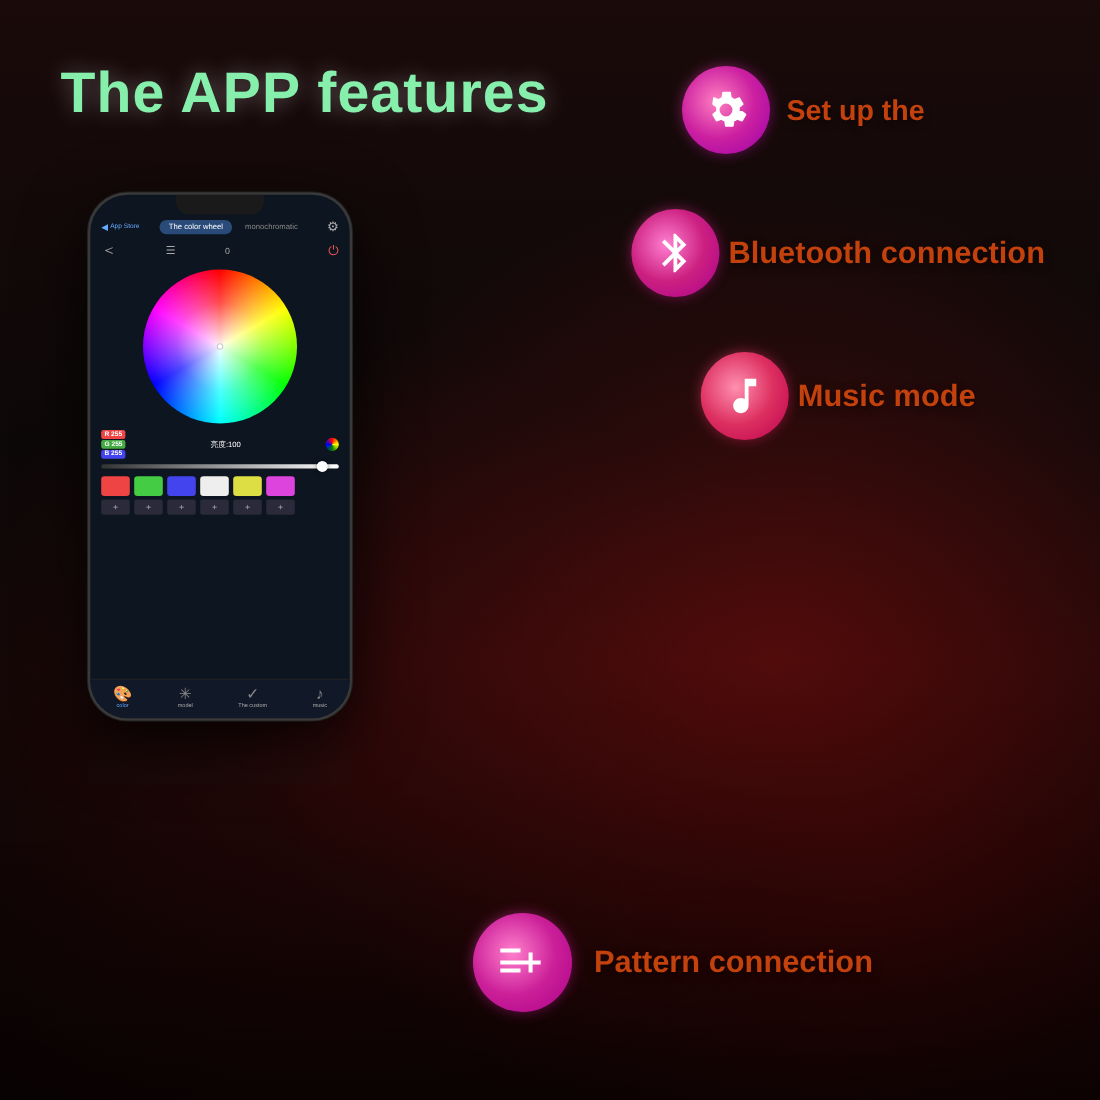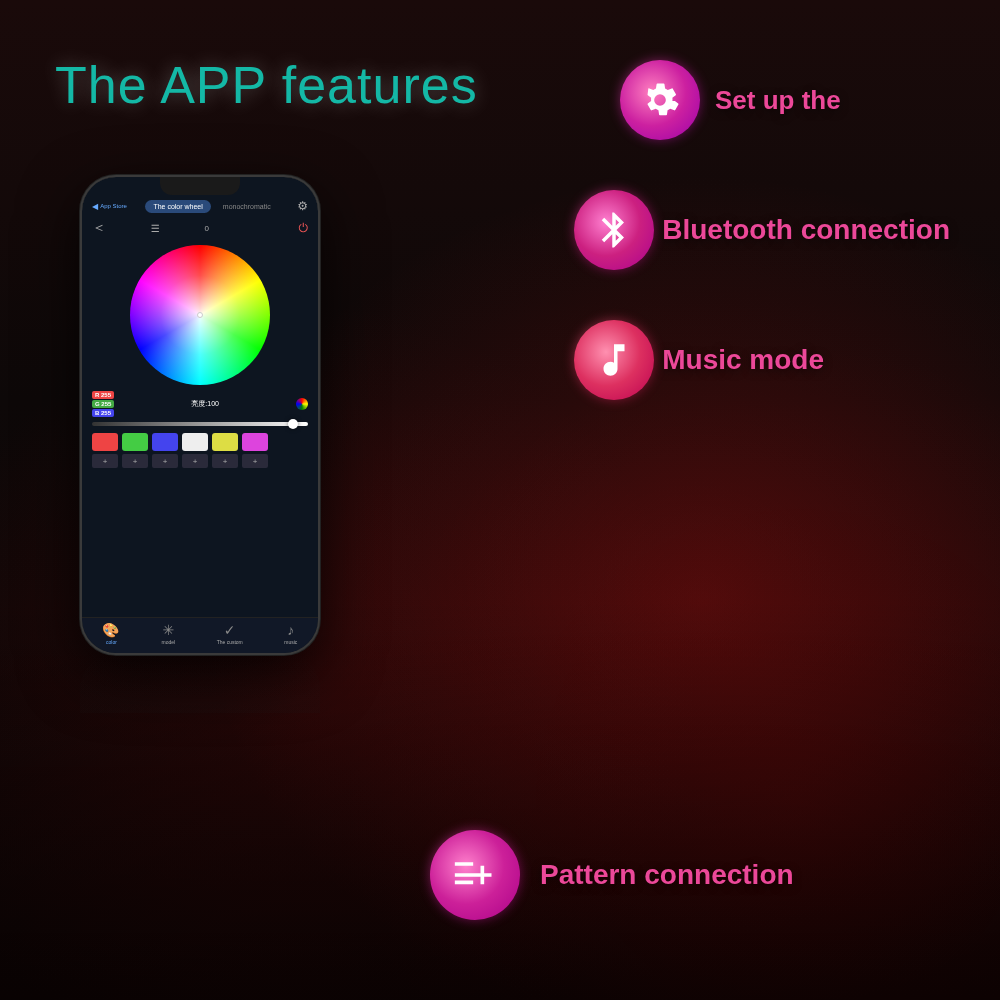--- a/index.html
+++ b/index.html
@@ -38,22 +38,22 @@
 
     .content {
       position: relative;
       z-index: 1;
       width: 100%;
       height: 100%;
     }
 
     .app-features-title {
       font-size: 52px;
-      font-weight: 400;
-      color: #14b8a6;
+      font-weight: 700;
+      color: #86efac;
       letter-spacing: 1px;
       text-shadow: 0 0 20px rgba(255,255,255,0.3);
     }
 
     
     .phone-container {
       position: absolute;
       left: 80px;
       top: 175px;
       width: 240px;
@@ -338,20 +338,21 @@
       margin-top: -2px;
       transform: scaleY(-1);
       opacity: 0.3;
     }
 
     .feature-item {
       display: flex;
       align-items: center;
       gap: 8px;
       margin-bottom: 20px;
+      justify-content: center;
     }
 
     .feature-circle {
       width: 80px;
       height: 80px;
       border-radius: 50%;
       display: flex;
       align-items: center;
       justify-content: center;
       flex-shrink: 0;
@@ -385,21 +386,21 @@
       background: radial-gradient(circle at 40% 40%, #ff80c0, #dd2080, #bb0088);
     }
 
     .fc-pattern {
       background: radial-gradient(circle at 40% 40%, #ff80cc, #cc2099, #aa0088);
     }
 
     .feature-label {
       font-size: 28px;
       font-weight: 600;
-      color: #ec4899;
+      color: #c2410c;
       text-shadow: 0 2px 8px rgba(0,0,0,0.5);
       white-space: nowrap;
     }
 
     
     .header-feature {
       display: flex;
       align-items: center;
       gap: 15px;
       position: absolute;

